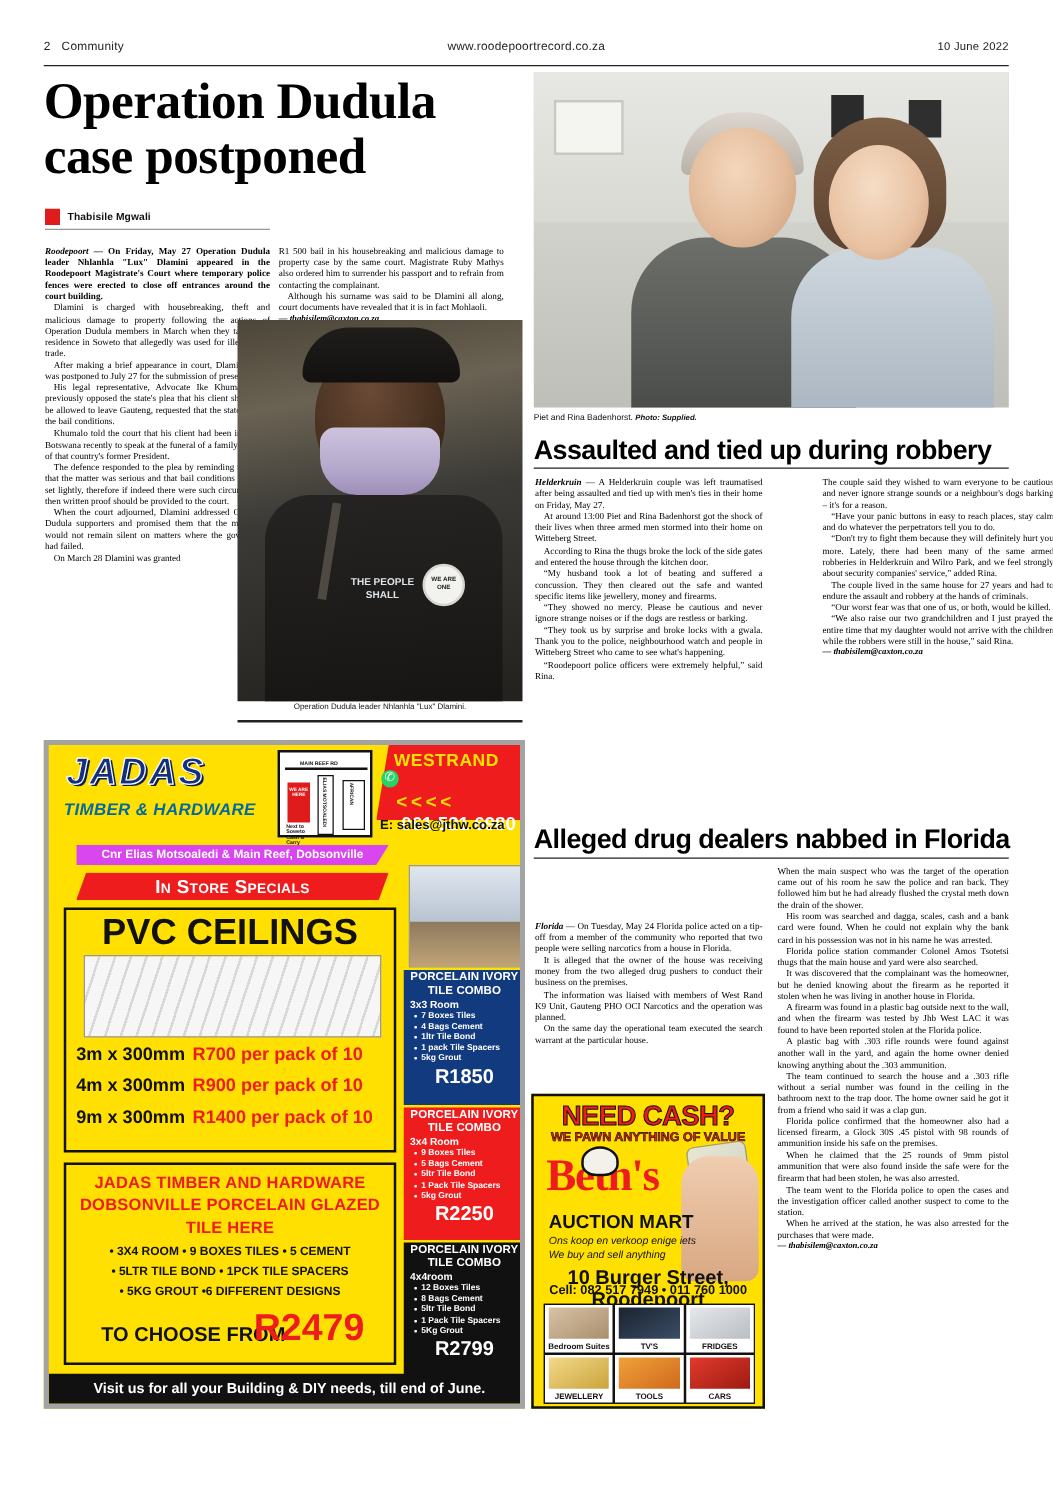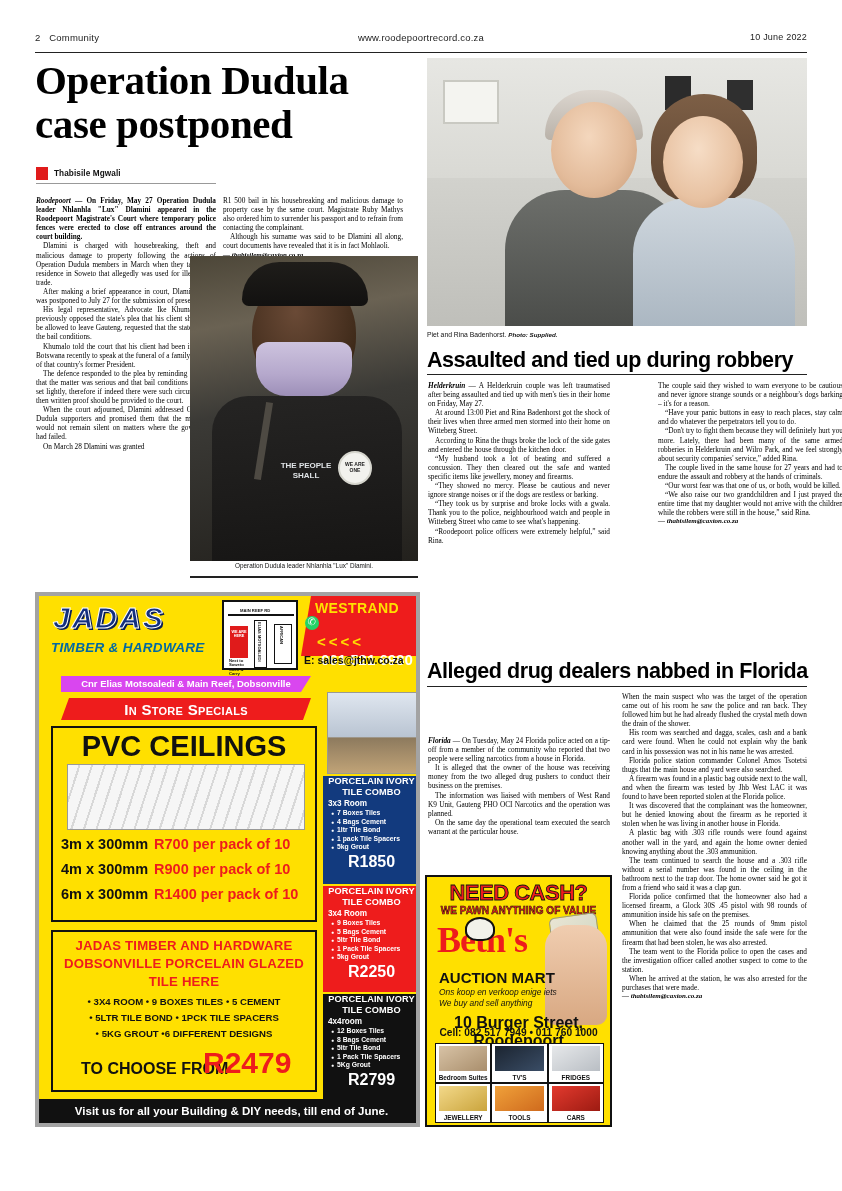--- a/index.html
+++ b/index.html
@@ -436,22 +436,22 @@
   <div class="col" id="s3c1">
     <p class="first"><span class="place">Florida</span> — On Tuesday, May 24 Florida police acted on a tip-off from a member of the community who reported that two people were selling narcotics from a house in Florida.</p>
     <p>It is alleged that the owner of the house was receiving money from the two alleged drug pushers to conduct their business on the premises.</p>
     <p>The information was liaised with members of West Rand K9 Unit, Gauteng PHO OCI Narcotics and the operation was planned.</p>
     <p>On the same day the operational team executed the search warrant at the particular house.</p>
   </div>
   <div class="col" id="s3c2">
     <p class="first">When the main suspect who was the target of the operation came out of his room he saw the police and ran back. They followed him but he had already flushed the crystal meth down the drain of the shower.</p>
     <p>His room was searched and dagga, scales, cash and a bank card were found. When he could not explain why the bank card in his possession was not in his name he was arrested.</p>
     <p>Florida police station commander Colonel Amos Tsotetsi thugs that the main house and yard were also searched.</p>
+    <p>It was discovered that the complainant was the homeowner, but he denied knowing about the firearm as he reported it stolen when he was living in another house in Florida.</p>
     <p>A firearm was found in a plastic bag outside next to the wall, and when the firearm was tested by Jhb West LAC it was found to have been reported stolen at the Florida police.</p>
-    <p>It was discovered that the complainant was the homeowner, but he denied knowing about the firearm as he reported it stolen when he was living in another house in Florida.</p>
     <p>A plastic bag with .303 rifle rounds were found against another wall in the yard, and again the home owner denied knowing anything about the .303 ammunition.</p>
     <p>The team continued to search the house and a .303 rifle without a serial number was found in the ceiling in the bathroom next to the trap door. The home owner said he got it from a friend who said it was a clap gun.</p>
     <p>Florida police confirmed that the homeowner also had a licensed firearm, a Glock 30S .45 pistol with 98 rounds of ammunition inside his safe on the premises.</p>
     <p>When he claimed that the 25 rounds of 9mm pistol ammunition that were also found inside the safe were for the firearm that had been stolen, he was also arrested.</p>
     <p>The team went to the Florida police to open the cases and the investigation officer called another suspect to come to the station.</p>
     <p>When he arrived at the station, he was also arrested for the purchases that were made.</p>
     <p class="credit">— thabisilem@caxton.co.za</p>
   </div>
 
   <div class="jadas">
@@ -489,21 +489,21 @@
     <div class="pvc-box">
       <div class="pvc-title">PVC CEILINGS</div>
       <div class="pvc-img"></div>
       <div class="pvc-row" style="top:108px;">
         <span class="dim">3m x 300mm</span><span class="pr">R700 per pack of 10</span>
       </div>
       <div class="pvc-row" style="top:133px;">
         <span class="dim">4m x 300mm</span><span class="pr">R900 per pack of 10</span>
       </div>
       <div class="pvc-row" style="top:158px;">
-        <span class="dim">6m x 300mm</span><span class="pr">R1400 per pack of 10</span>
+        <span class="dim">9m x 300mm</span><span class="pr">R1400 per pack of 10</span>
       </div>
     </div>
 
     <div class="combo-box">
       <div class="combo-t" style="top:6px;">JADAS TIMBER AND HARDWARE</div>
       <div class="combo-t" style="top:24px;">DOBSONVILLE PORCELAIN GLAZED</div>
       <div class="combo-t" style="top:42px;">TILE HERE</div>
       <div class="combo-l" style="top:64px;">• 3X4 ROOM • 9 BOXES TILES • 5 CEMENT</div>
       <div class="combo-l" style="top:80px;">• 5LTR TILE BOND • 1PCK TILE SPACERS</div>
       <div class="combo-l" style="top:96px;">• 5KG GROUT •6 DIFFERENT DESIGNS</div>

